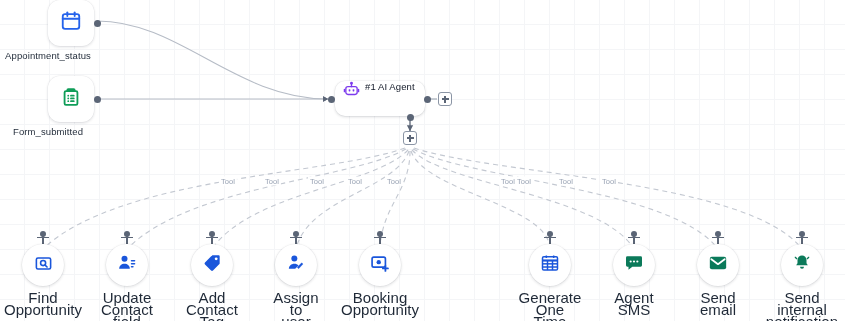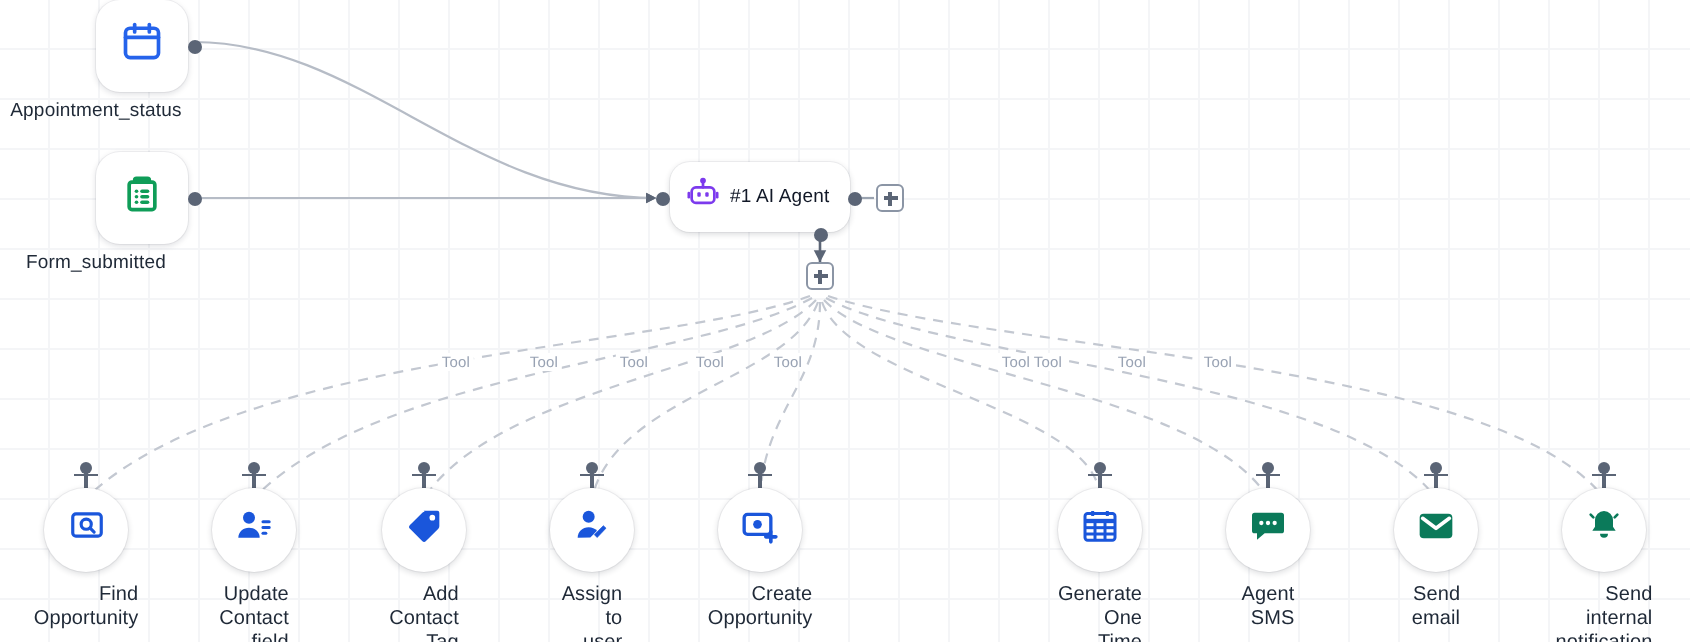--- a/index.html
+++ b/index.html
@@ -71,21 +71,20 @@
   #agent-node {
     position: absolute;
     left: 335px;
     top: 81px;
     width: 90px;
     height: 35px;
     background: #ffffff;
     border-radius: 10px;
     box-shadow: 0 1px 3px rgba(16,24,40,0.16), 0 0 0 0.5px rgba(16,24,40,0.05);
     display: flex;
-    align-items: center;
     padding-left: 8px;
     gap: 5px;
   }
   #agent-label {
     font-size: 9.5px;
     color: #111827;
     white-space: nowrap;
     letter-spacing: 0.1px;
   }
 
@@ -127,22 +126,22 @@
     box-shadow: 0 1px 3px rgba(16,24,40,0.16), 0 0 0 0.5px rgba(16,24,40,0.05);
     display: flex;
     align-items: center;
     justify-content: center;
   }
   .tool-label {
     position: absolute;
     top: 48px;
     left: 50%;
     transform: translateX(-50%);
-    text-align: right;
-    font-size: 10px;
+    text-align: center;
+    font-size: 15px;
     line-height: 12px;
     color: #1f2937;
     white-space: pre-line;
     letter-spacing: 0.05px;
   }
   .tool-handle {
     position: absolute;
     left: 50%;
     transform: translateX(-50%);
     top: -13px;
@@ -361,21 +360,21 @@
     <div class="tool-circle">
       <span>
         <svg width="20" height="20" viewBox="0 0 24 24" fill="none" stroke="#1a56db" stroke-width="2" stroke-linecap="round" stroke-linejoin="round">
           <rect x="2.5" y="5" width="16" height="12" rx="2"></rect>
           <circle cx="10.5" cy="11" r="2.6" fill="#1a56db" stroke="none"></circle>
           <line x1="18.5" y1="15.5" x2="18.5" y2="21.5" stroke-width="2.2"></line>
           <line x1="15.5" y1="18.5" x2="21.5" y2="18.5" stroke-width="2.2"></line>
         </svg>
       </span>
     </div>
-    <div class="tool-label">Create Opportunity</div>
+    <div class="tool-label">Booking Opportunity</div>
   </div>
 
   <div class="tool-wrap" style="left:529px; top:244px; width:42px; height:42px;">
     <div class="tool-handle">
       <div class="dot"></div>
         <div class="stem"></div>
         <div class="bar"></div>
     </div>
     <div class="tool-circle">
       <span>

